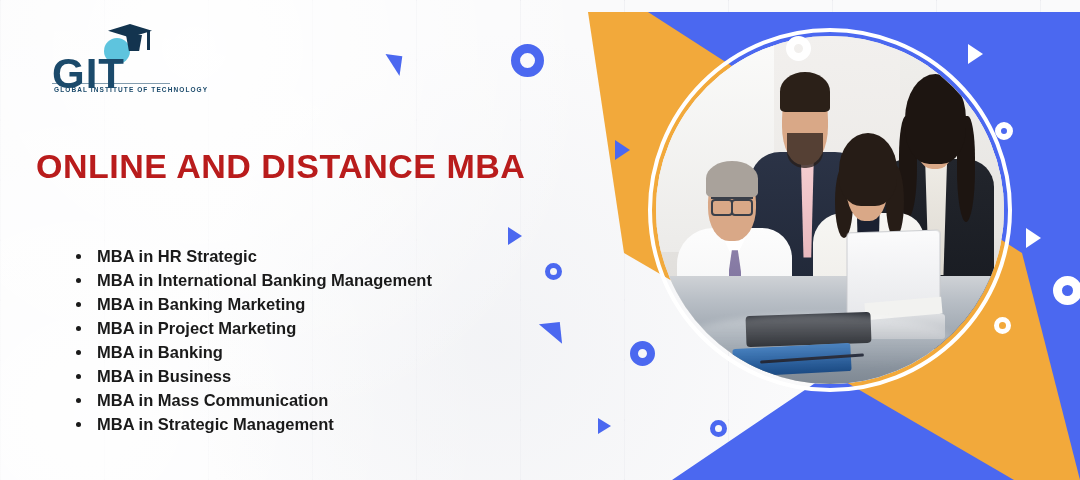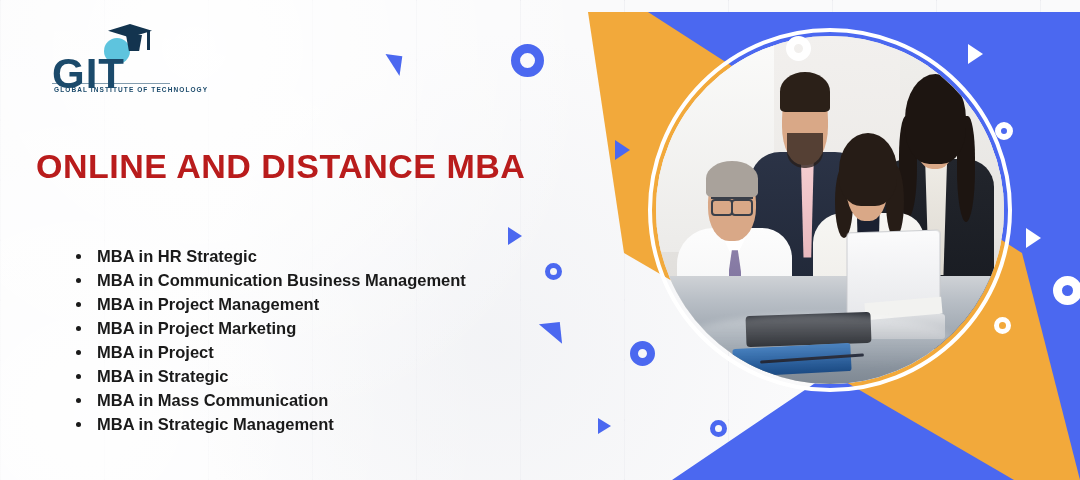--- a/index.html
+++ b/index.html
@@ -399,22 +399,22 @@
     <div class="logo-tassel"></div>
     <div class="logo-text">GIT</div>
     <div class="logo-tag-rule"></div>
     <div class="logo-tag">GLOBAL INSTITUTE OF TECHNOLOGY</div>
   </div>
 
   <h1 class="headline">ONLINE AND DISTANCE MBA</h1>
 
   <ul class="course-list">
     <li>MBA in HR Strategic</li>
-    <li>MBA in Communication Business Management</li>
-    <li>MBA in Project Management</li>
+    <li>MBA in International Banking Management</li>
+    <li>MBA in Banking Marketing</li>
     <li>MBA in Project Marketing</li>
-    <li>MBA in Project</li>
-    <li>MBA in Strategic</li>
+    <li>MBA in Banking</li>
+    <li>MBA in Business</li>
     <li>MBA in Mass Communication</li>
     <li>MBA in Strategic Management</li>
   </ul>
 
 </div>
 
 </body></html>

